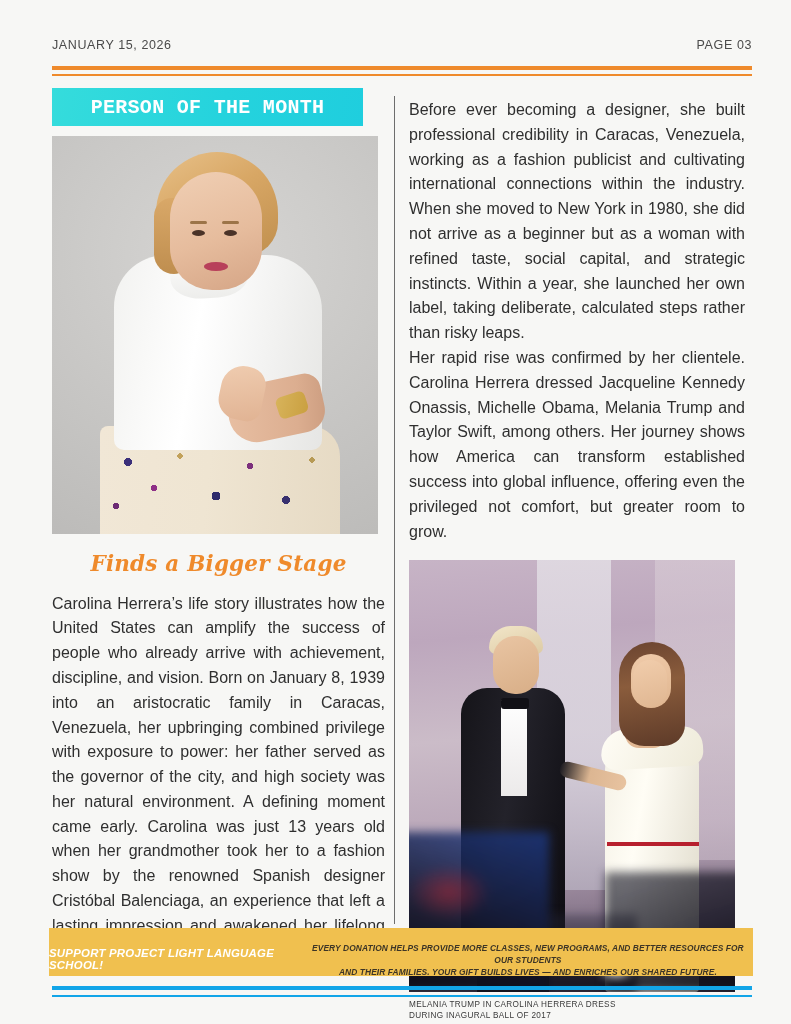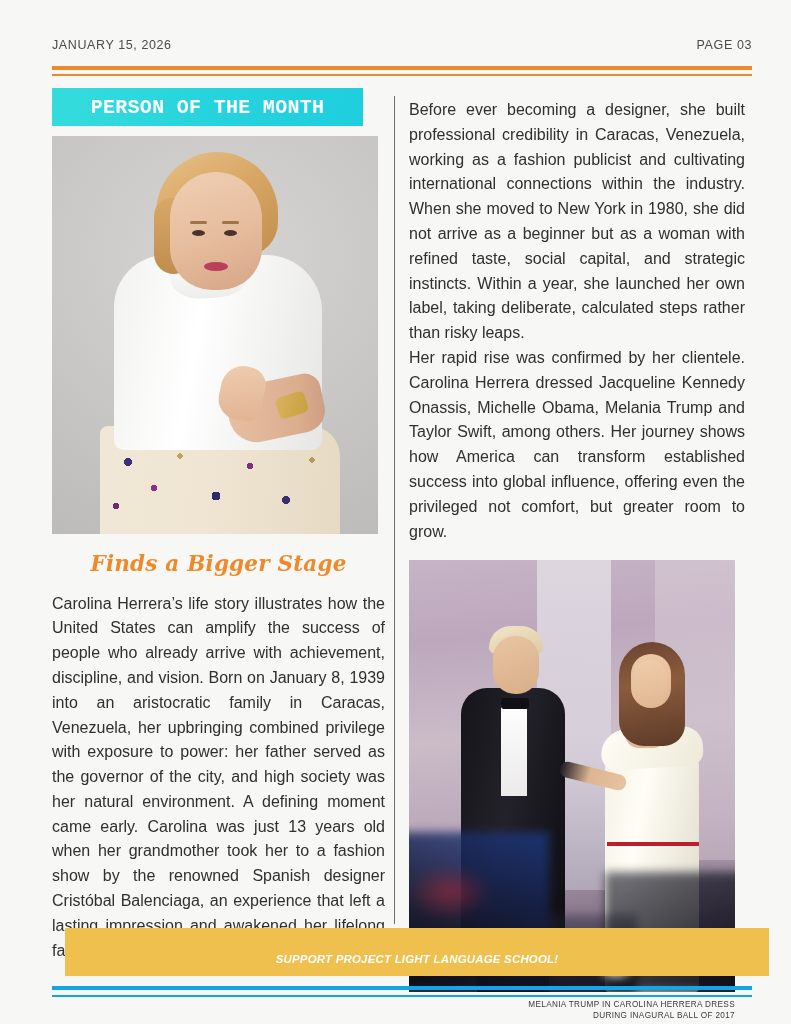--- a/index.html
+++ b/index.html
@@ -478,41 +478,40 @@
     bottom: 0;
     width: 110px;
     height: 78px;
     background: linear-gradient(180deg, rgba(40,40,60,0.35) 0%, rgba(15,15,25,0.9) 100%);
     filter: blur(4px);
   }
 
   .photo-caption {
     margin-top: 7px;
     width: 326px;
-    text-align: right;
+    text-align: left;
     font-size: 8.2px;
     line-height: 1.35;
     letter-spacing: 0.35px;
     color: #3a3a3a;
   }
 
   
   .banner-donate {
     position: absolute;
     left: 49px;
     top: 928px;
     width: 704px;
     height: 48px;
     background: #f0c04f;
     display: flex;
     flex-direction: row;
     align-items: center;
     justify-content: center;
     padding-top: 16px;
-    margin-left: 16px;
   }
   .donate-title {
     color: #ffffff;
     font-size: 11.4px;
     font-weight: bold;
     font-style: italic;
     letter-spacing: 0.25px;
     margin-bottom: 2px;
   }
   .donate-sub {
@@ -624,18 +623,22 @@
     </div>
 
     <div class="photo-caption">
       <div>MELANIA TRUMP IN CAROLINA HERRERA DRESS</div>
       <div>DURING INAGURAL BALL OF 2017</div>
     </div>
   </div>
 
   <div class="banner-donate">
     <div class="donate-title">SUPPORT PROJECT LIGHT LANGUAGE SCHOOL!</div>
+    <div class="donate-sub">
+      <div>EVERY DONATION HELPS PROVIDE MORE CLASSES, NEW PROGRAMS, AND BETTER RESOURCES FOR OUR STUDENTS</div>
+      <div>AND THEIR FAMILIES. YOUR GIFT BUILDS LIVES — AND ENRICHES OUR SHARED FUTURE.</div>
+    </div>
   </div>
 
   <div class="rule-blue-thick"></div>
   <div class="rule-blue-thin"></div>
 
 </div>
 
 </body></html>

